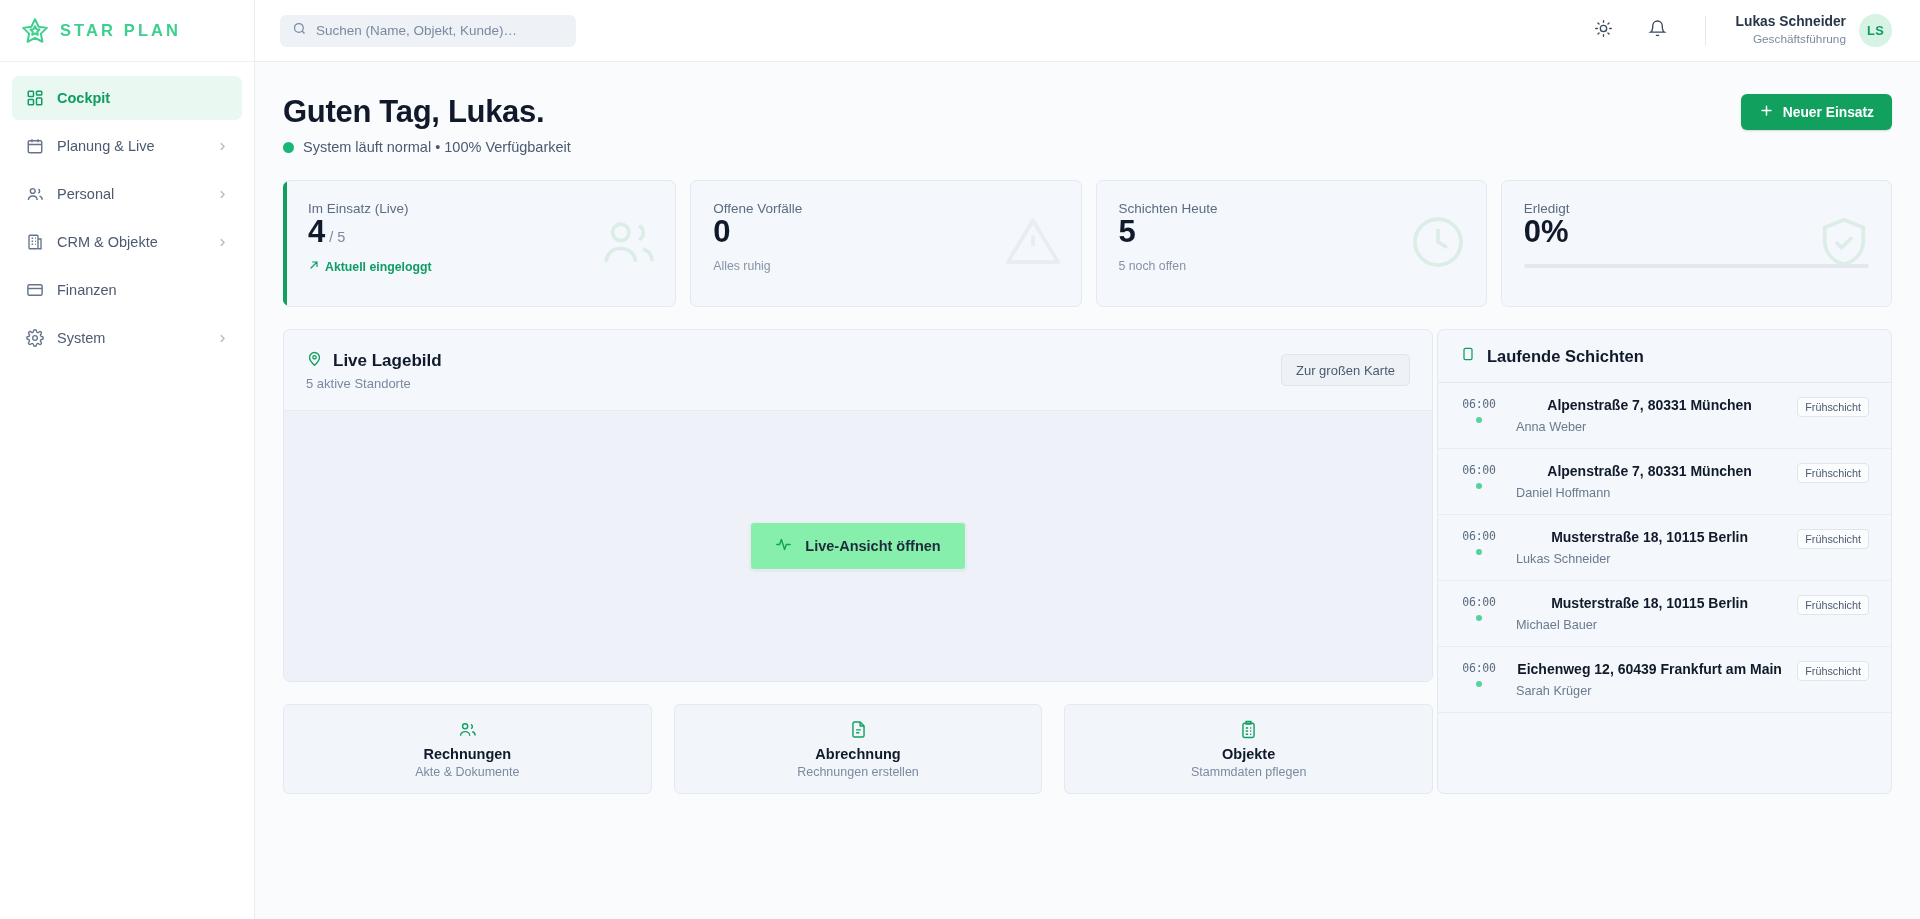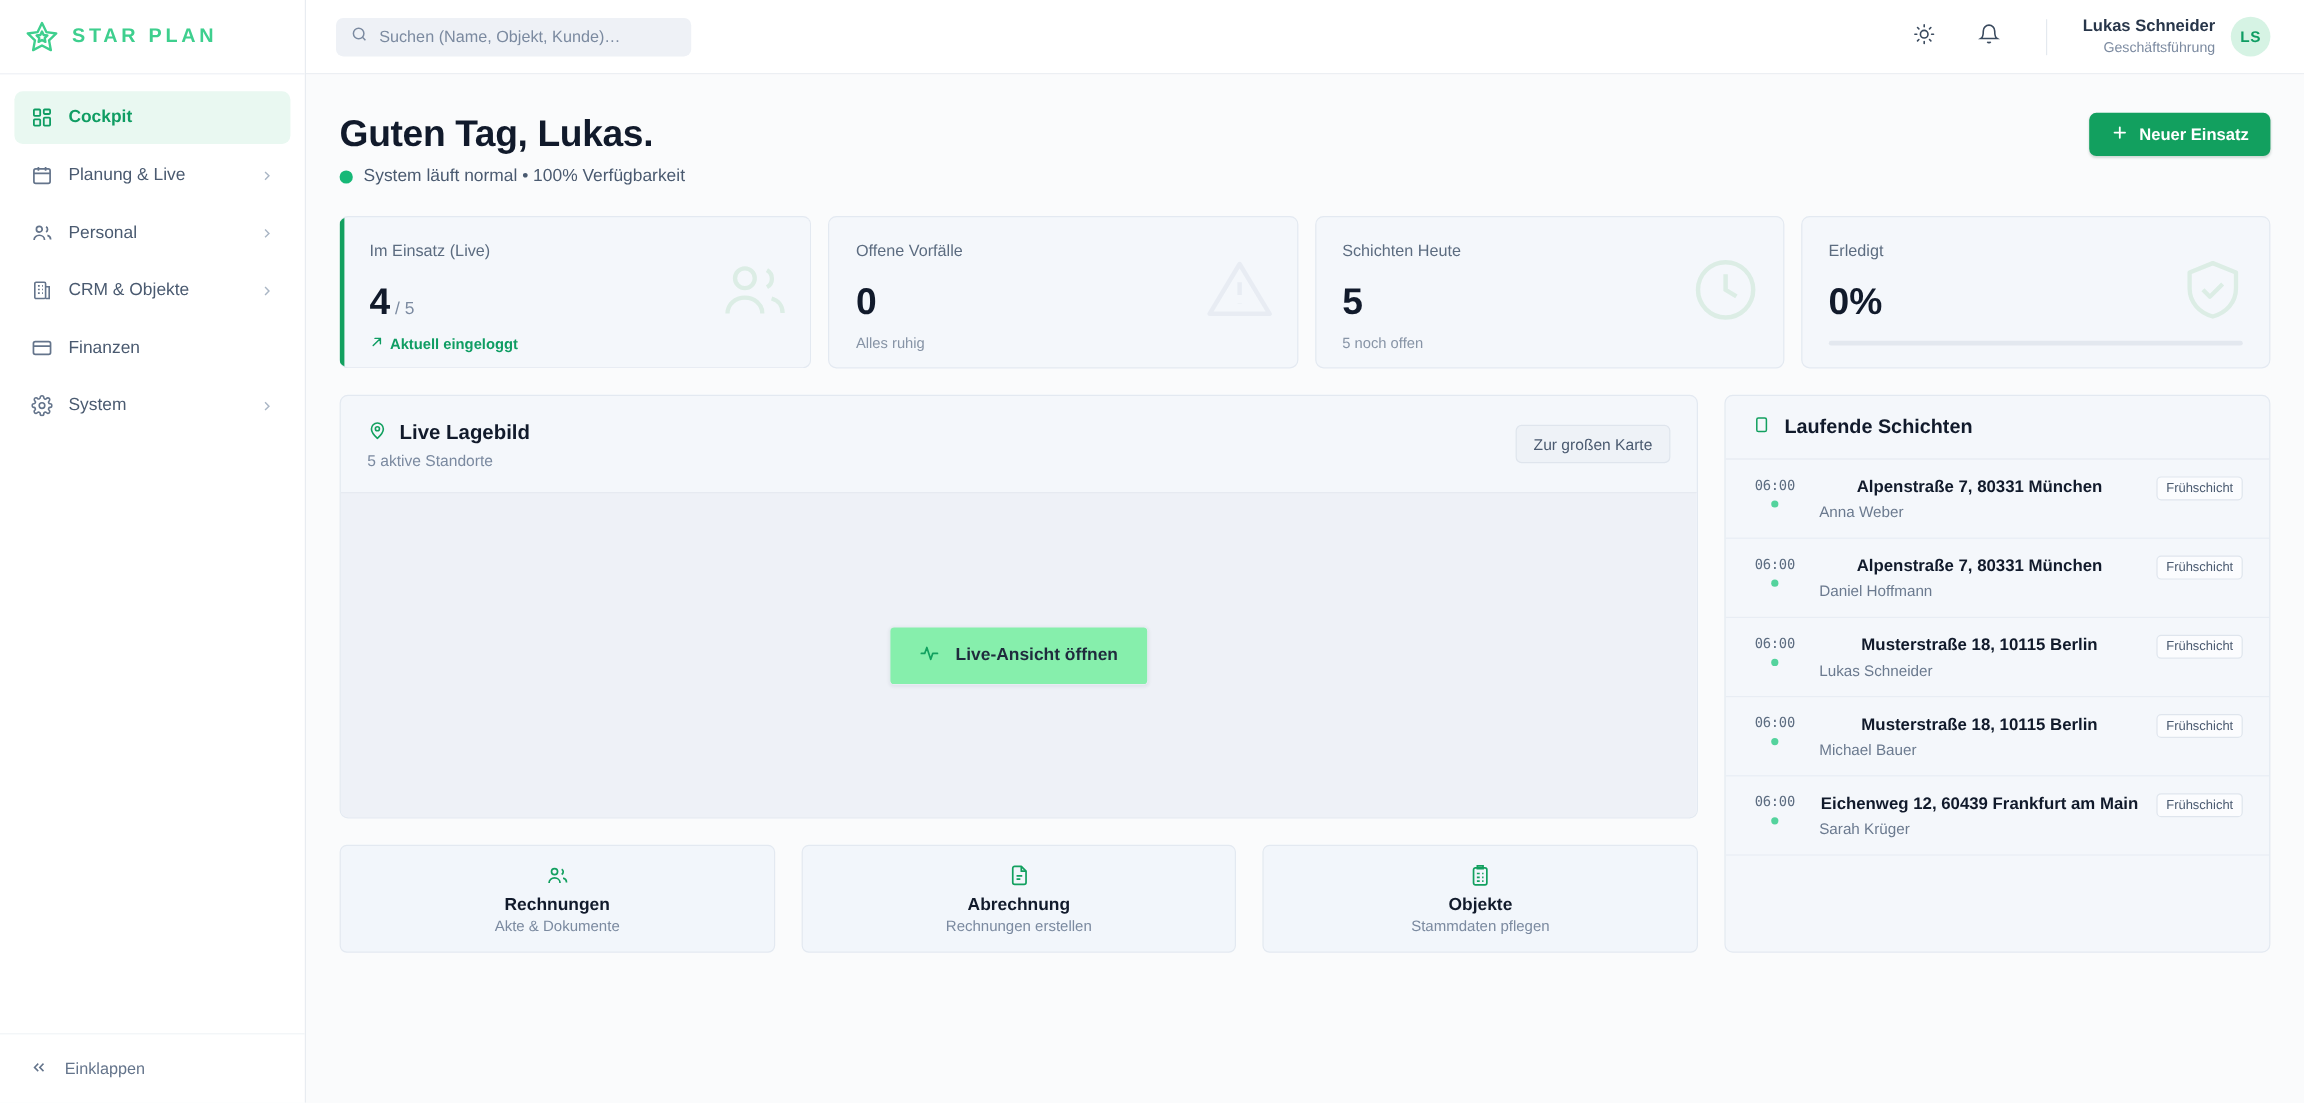--- a/index.html
+++ b/index.html
@@ -112,33 +112,33 @@
     flex: 1; height: 127px; background: #f4f7fb;
     border: 1px solid #e3e9f1; border-radius: 7px;
     padding: 20px 22px; position: relative; overflow: hidden;
   }
   .stat.accent { border-left: none; padding-left: 25px; }
   .stat.accent::before {
     content: ""; position: absolute; left: 0; top: 0; bottom: 0;
     width: 4px; background: #12a05f;
   }
   .stat-label { font-size: 13.5px; color: #5c6c80; }
-  .stat-value { font-size: 31px; font-weight: 700; color: #111a2b; margin-top: 20px; line-height: 1; }
+  .stat-value { font-size: 31px; font-weight: 700; color: #111a2b; margin-top: 0; line-height: 1; }
   .stat-value .sub { font-size: 14.5px; font-weight: 400; color: #7b8aa0; margin-left: 4px; }
   .stat-foot { margin-top: 12px; font-size: 12.3px; color: #8794a6; display: flex; align-items: center; gap: 5px; }
   .stat-foot.green { color: #0f9d63; font-weight: 600; }
   .stat-bg-icon {
     position: absolute; right: 18px; top: 50%; transform: translateY(-50%);
     color: #d8ece2; opacity: .85;
   }
   .stat-bg-icon.gray { color: #e6ebf2; }
   .progress { height: 4px; border-radius: 2px; background: #e3e8ef; margin-top: 17px; }
 
   
-  .lower { display: flex; gap: 22px; margin-top: 22px; }
+  .lower { display: flex; gap: 4px; margin-top: 22px; }
   .left-col { flex: 1; min-width: 0; }
   .right-col { width: 455px; flex: 0 0 455px; }
 
   .panel { background: #f4f7fb; border: 1px solid #e3e9f1; border-radius: 7px; }
 
   .map-panel { height: 353px; display: flex; flex-direction: column; overflow: hidden; }
   .map-head {
     height: 80px; display: flex; align-items: center; justify-content: space-between;
     padding: 0 22px;
   }
@@ -293,28 +293,20 @@
         </span>
         <span class="lbl">System</span>
         <span class="chev">
           <svg width="13" height="13" viewBox="0 0 24 24" fill="none" stroke="currentColor" stroke-width="2.2">
               <path d="M9 6l6 6-6 6"></path>
             </svg>
         </span>
       </div>
     </nav>
 
-    <div class="sidebar-footer">
-      <span>
-        <svg width="15" height="15" viewBox="0 0 24 24" fill="none" stroke="currentColor" stroke-width="2">
-            <path d="M11 17l-5-5 5-5M18 17l-5-5 5-5"></path>
-          </svg>
-      </span>
-      <span>Einklappen</span>
-    </div>
   </aside>
 
   <div class="main">
 
     <header class="topbar">
       <div class="search">
         <span>
           <svg width="15" height="15" viewBox="0 0 24 24" fill="none" stroke="#7b8aa0" stroke-width="2">
               <circle cx="11" cy="11" r="7"></circle>
               <path d="M20 20l-3.5-3.5"></path>

